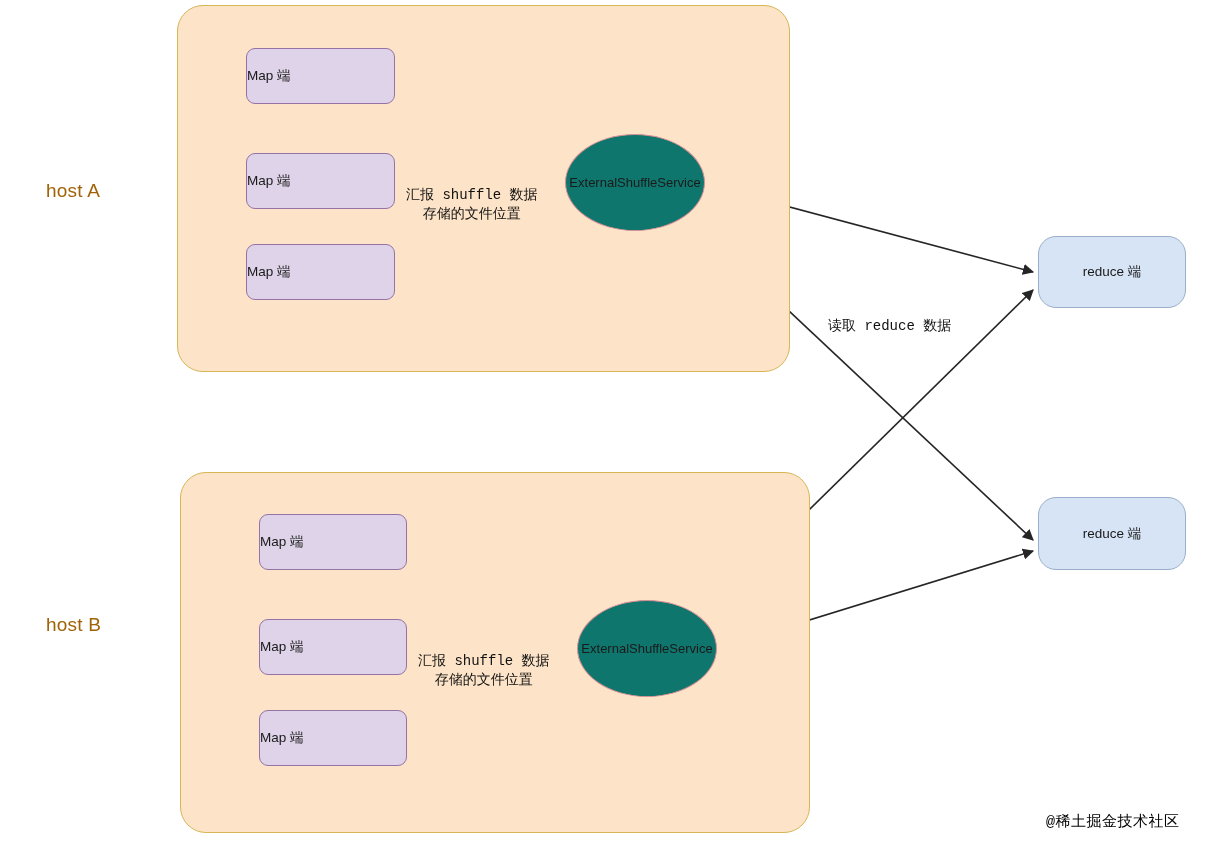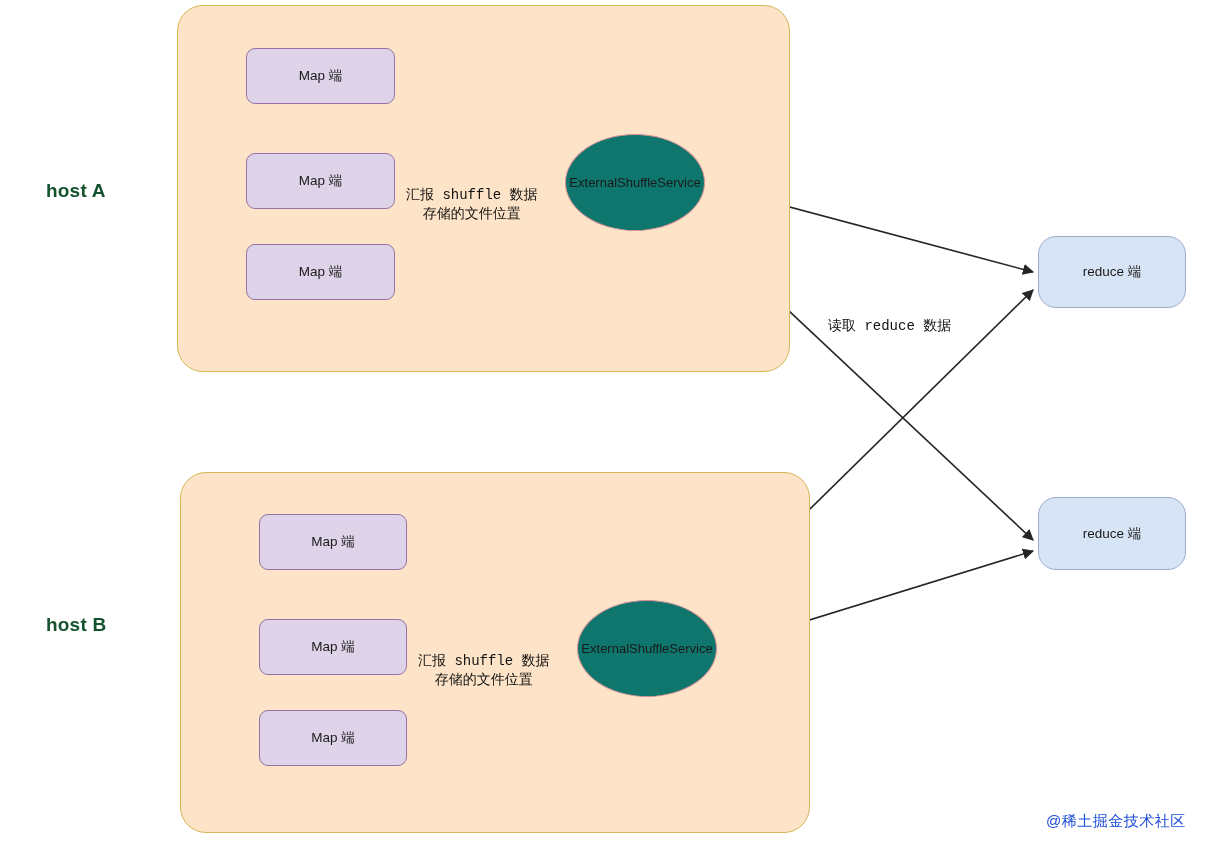--- a/index.html
+++ b/index.html
@@ -25,35 +25,35 @@
   }
   .host-box {
     position: absolute;
     background: #fde4c8;
     border: 1.6px solid #d6b656;
     border-radius: 26px;
     box-sizing: border-box;
   }
   .host-label {
     position: absolute;
-    font-weight: bold;
+    font-weight: normal;
     font-size: 19px;
-    color: #14532d;
+    color: #a16207;
     letter-spacing: 0.2px;
     white-space: nowrap;
   }
   .map-node {
     position: absolute;
     background: #ded3e8;
     border: 1.3px solid #9673a6;
     border-radius: 9px;
     box-sizing: border-box;
     display: flex;
     align-items: center;
-    justify-content: center;
+    justify-content: flex-start;
     font-size: 13.5px;
     color: #1a1a1a;
   }
   .ess-node {
     position: absolute;
     background: #0f766e;
     border: 1.3px solid #d78e94;
     border-radius: 50%;
     box-sizing: border-box;
     display: flex;
@@ -82,23 +82,24 @@
     font-size: 14px;
     line-height: 1.35;
     color: #111111;
     text-align: center;
     white-space: nowrap;
     font-family: Liberation Mono, monospace;
   }
   .watermark {
     position: absolute;
     font-size: 15px;
-    color: #1d4ed8;
+    color: #000000;
     white-space: nowrap;
     letter-spacing: 0.5px;
+    font-family: Liberation Mono, monospace;
   }
 </style>
 </head>
 <body>
 
 <div id="canvas">
 
   <svg id="edges" viewBox="0 0 1230 856" width="1230" height="856">
     <defs>
       <marker id="arrow" viewBox="0 0 10 10" refX="9" refY="5" markerWidth="7" markerHeight="7" orient="auto-start-reverse">

